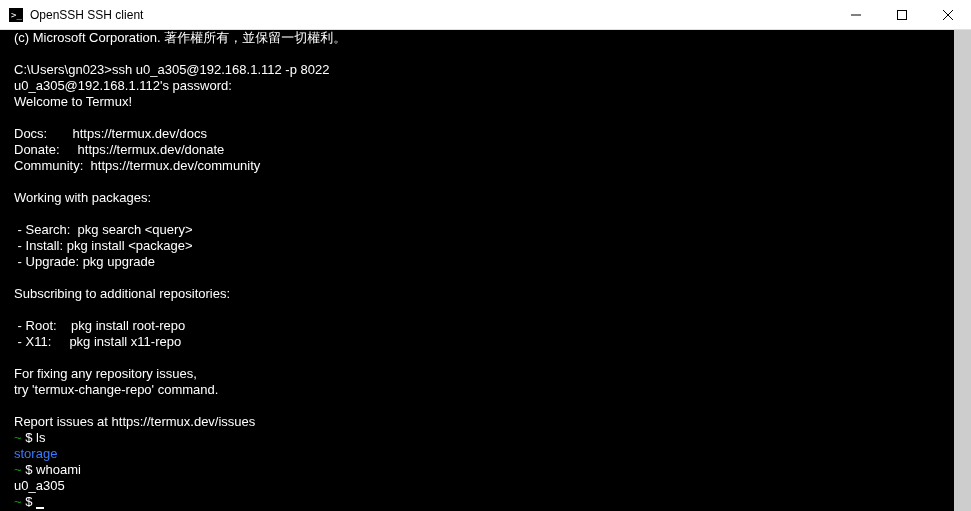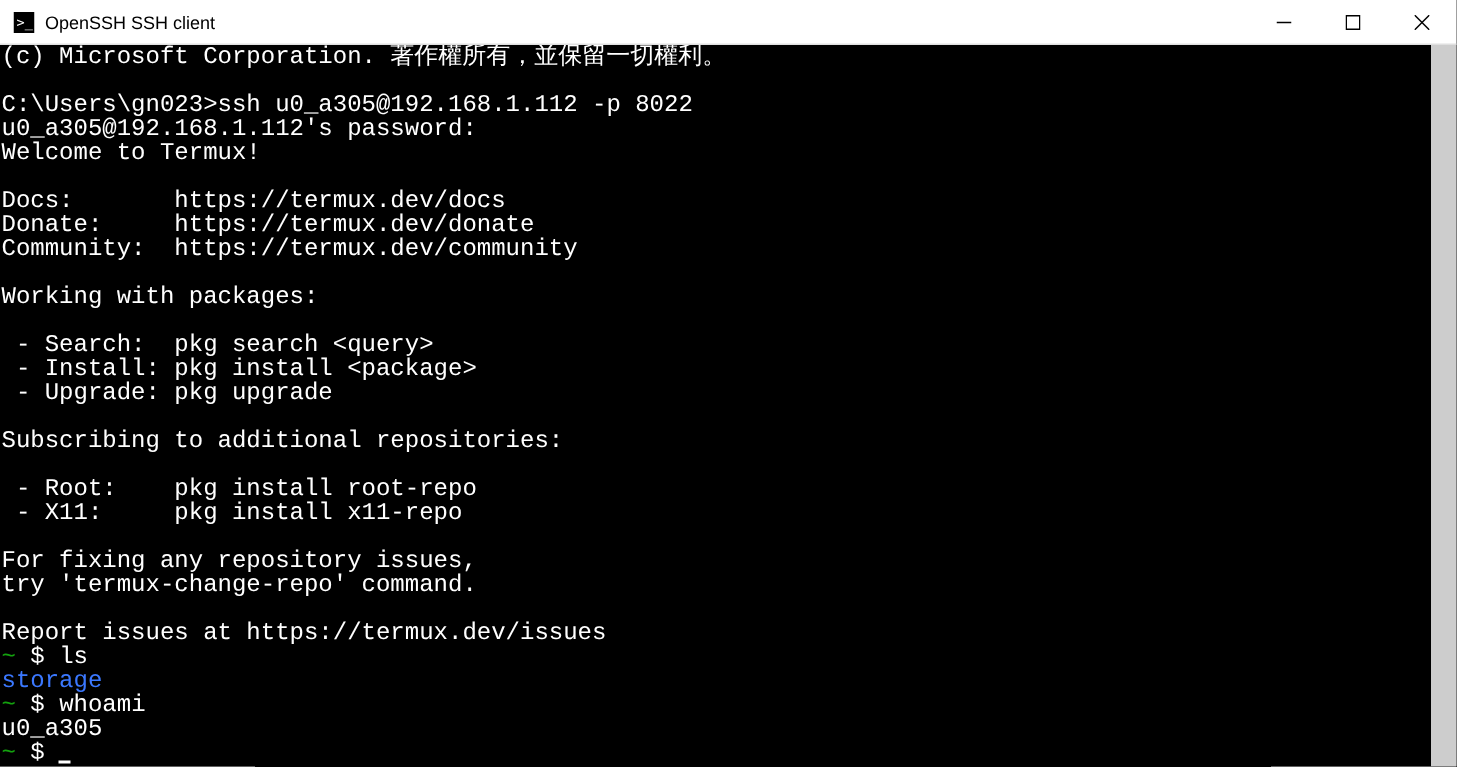--- a/index.html
+++ b/index.html
@@ -51,26 +51,26 @@
       cursor: pointer;
     }
     .terminal {
       background: #000000;
       height: 481px;
       width: 100%;
       position: relative;
       overflow-y: auto;
     }
     .terminal-content {
-      font-family: Liberation Mono, monospace;
-      font-size: 16px;
+      font-family: Liberation Sans, sans-serif;
+      font-size: 13px;
       line-height: 16px;
       color: #ffffff;
       white-space: pre;
-      padding: 0 1px;
+      padding: 0 14px;
     }
     .scrollbar {
       position: absolute;
       right: 0;
       top: 0;
       width: 17px;
       height: 100%;
       background: #f0f0f0;
     }
     .scrollbar-thumb {

